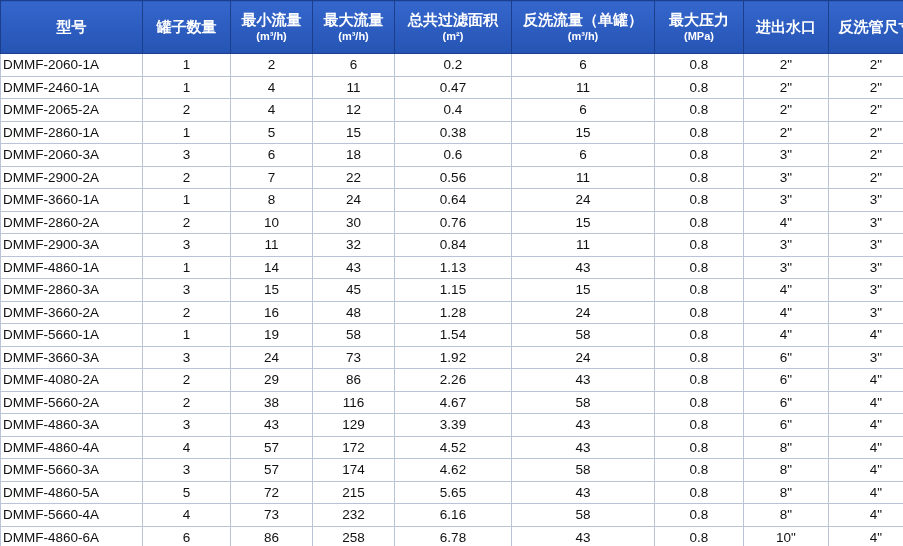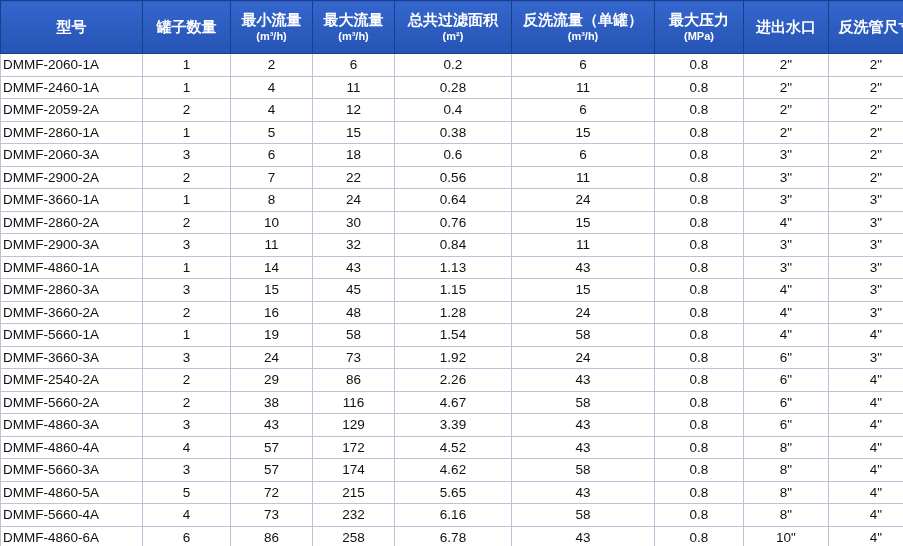--- a/index.html
+++ b/index.html
@@ -120,28 +120,28 @@
         <td>6</td>
         <td>0.8</td>
         <td>2"</td>
         <td>2"</td>
       </tr>
       <tr>
         <td class="model">DMMF-2460-1A</td>
         <td>1</td>
         <td>4</td>
         <td>11</td>
-        <td>0.28</td>
-        <td>11</td>
-        <td>0.8</td>
-        <td>2"</td>
-        <td>2"</td>
-      </tr>
-      <tr>
-        <td class="model">DMMF-2059-2A</td>
+        <td>0.47</td>
+        <td>11</td>
+        <td>0.8</td>
+        <td>2"</td>
+        <td>2"</td>
+      </tr>
+      <tr>
+        <td class="model">DMMF-2065-2A</td>
         <td>2</td>
         <td>4</td>
         <td>12</td>
         <td>0.4</td>
         <td>6</td>
         <td>0.8</td>
         <td>2"</td>
         <td>2"</td>
       </tr>
       <tr>
@@ -259,21 +259,21 @@
         <td>3</td>
         <td>24</td>
         <td>73</td>
         <td>1.92</td>
         <td>24</td>
         <td>0.8</td>
         <td>6"</td>
         <td>3"</td>
       </tr>
       <tr>
-        <td class="model">DMMF-2540-2A</td>
+        <td class="model">DMMF-4080-2A</td>
         <td>2</td>
         <td>29</td>
         <td>86</td>
         <td>2.26</td>
         <td>43</td>
         <td>0.8</td>
         <td>6"</td>
         <td>4"</td>
       </tr>
       <tr>

